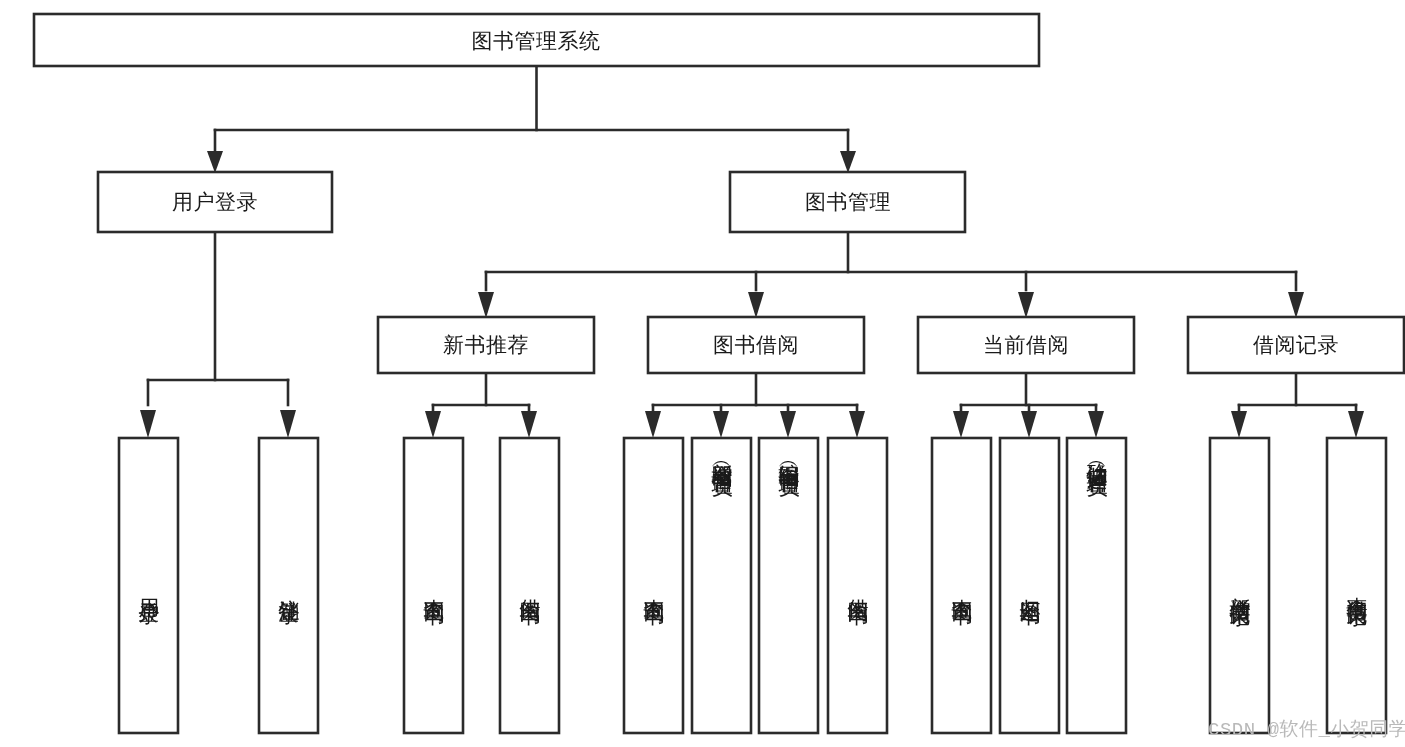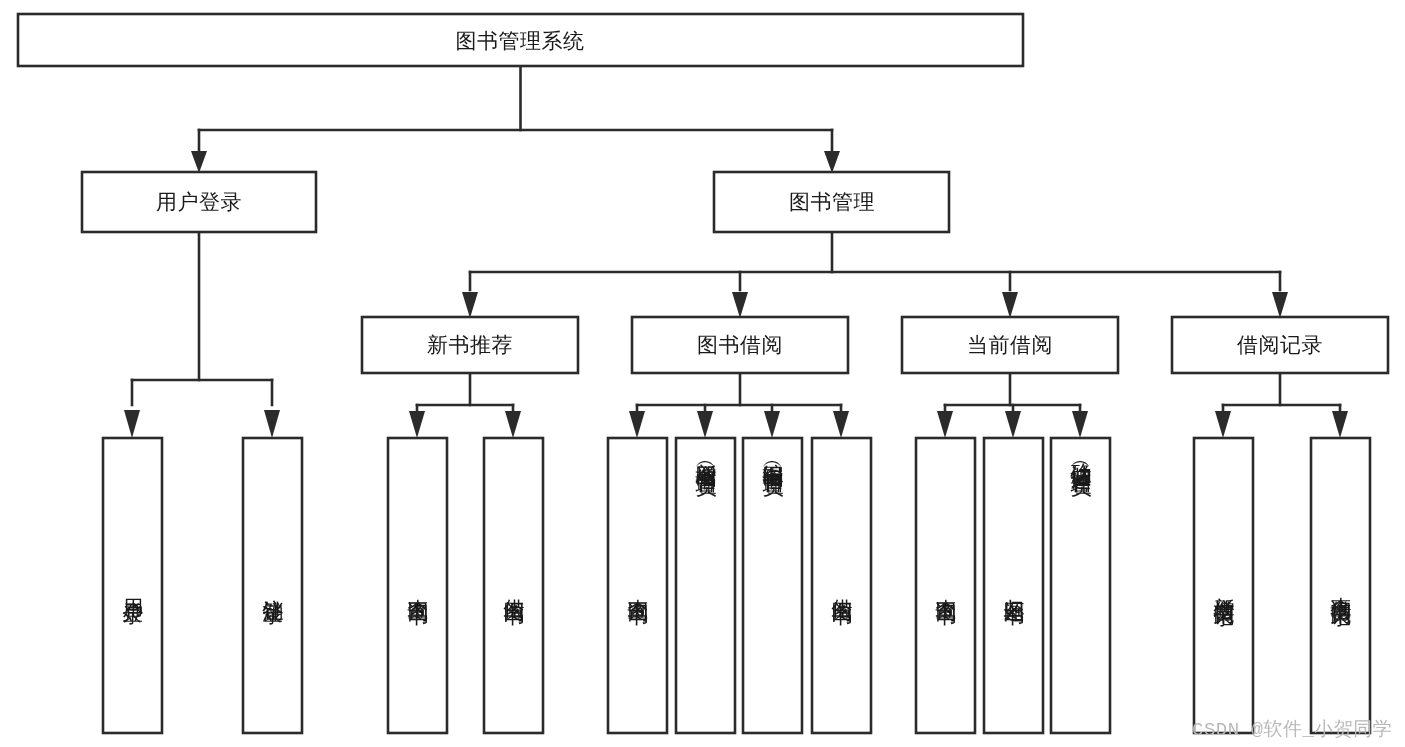--- a/index.html
+++ b/index.html
@@ -12,20 +12,21 @@
     width: 1405px;
     height: 747px;
     font-family: "DejaVu Sans", "Liberation Sans", sans-serif;
     overflow: hidden;
   }
   #diagram-root {
     position: relative;
     width: 1375px;
     height: 747px;
     background: #ffffff;
+    margin-left: 16px;
   }
   svg#flow {
     position: absolute;
     left: 0;
     top: 0;
     width: 1405px;
     height: 747px;
   }
   .node-rect {
     fill: #ffffff;

